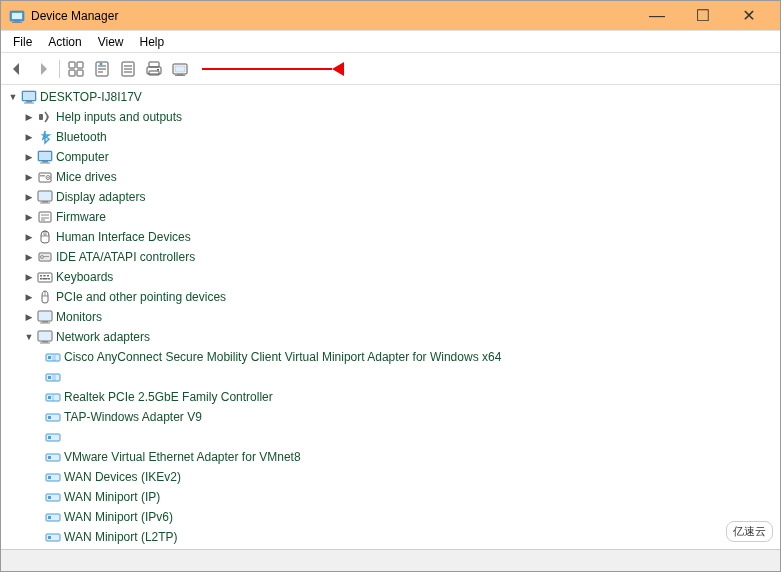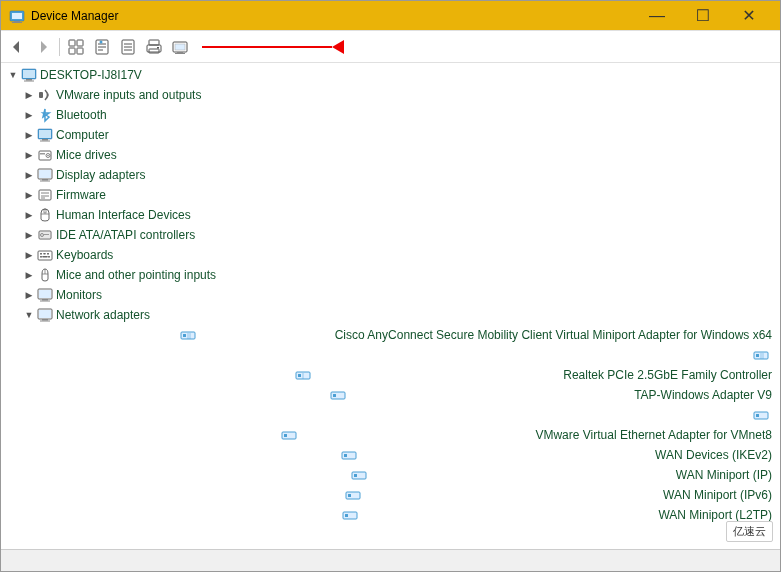--- a/index.html
+++ b/index.html
@@ -16,21 +16,21 @@
     .window {
       width: 781px;
       height: 572px;
       border: 1px solid #999;
       display: flex;
       flex-direction: column;
       background: #fff;
     }
 
     .title-bar {
-      background: #eab308;
+      background: #fdba74;
       height: 30px;
       display: flex;
       align-items: center;
       padding: 0 8px;
       border-bottom: 1px solid #e0e0e0;
       user-select: none;
     }
 
     .title-bar-icon {
       width: 16px;
@@ -157,21 +157,21 @@
     }
 
     .tree-label {
       font-size: 12px;
       color: #14532d;
     }
 
     
     .indent-0 { padding-left: 4px; }
     .indent-1 { padding-left: 20px; }
-    .indent-2 { padding-left: 28px; justify-content: space-between; }
+    .indent-2 { padding-left: 28px; }
 
     
     .status-bar {
       height: 22px;
       background: #f0f0f0;
       border-top: 1px solid #ccc;
       display: flex;
       align-items: center;
       padding: 0 8px;
     }
@@ -184,21 +184,21 @@
     
     .watermark {
       position: absolute;
       bottom: 30px;
       right: 8px;
       background: rgba(255,255,255,0.85);
       border: 1px solid #ccc;
       padding: 2px 6px;
       font-size: 11px;
       color: #333;
-      border-radius: 2px;
+      border-radius: 8px;
     }
 
     
     svg { display: block; }
 
     
     .arrow-annotation {
       position: relative;
       display: flex;
       align-items: center;
@@ -235,20 +235,26 @@
       </svg>
     </div>
     <span class="title-bar-text">Device Manager</span>
     <div class="title-bar-controls">
       <button class="title-bar-btn">—</button>
       <button class="title-bar-btn">☐</button>
       <button class="title-bar-btn close">✕</button>
     </div>
   </div>
 
+  <div class="menu-bar">
+    <div class="menu-item">File</div>
+    <div class="menu-item">Action</div>
+    <div class="menu-item">View</div>
+    <div class="menu-item">Help</div>
+  </div>
 
   <div class="toolbar">
 
     <button class="toolbar-btn" title="Back">
       <svg width="16" height="16" viewBox="0 0 16 16">
           <polygon points="10,2 4,8 10,14" fill="#666"></polygon>
         </svg>
     </button>
 
     <button class="toolbar-btn" title="Forward">
@@ -328,21 +334,21 @@
 
       <div class="tree-item indent-1">
         <div class="tree-expander">▶</div>
         <div class="tree-icon">
           <svg width="16" height="16" viewBox="0 0 16 16">
             <rect x="2" y="5" width="4" height="6" rx="1" fill="#666"></rect>
             <path d="M8 3 Q13 8 8 13" fill="none" stroke="#666" stroke-width="1.5"></path>
             <path d="M9.5 5 Q13 8 9.5 11" fill="none" stroke="#666" stroke-width="1"></path>
           </svg>
         </div>
-        <span class="tree-label">VMware inputs and outputs</span>
+        <span class="tree-label">Help inputs and outputs</span>
       </div>
 
       <div class="tree-item indent-1">
         <div class="tree-expander">▶</div>
         <div class="tree-icon">
           <svg width="16" height="16" viewBox="0 0 16 16">
             <path d="M8 2 L8 14 L12 10 L6 6 L12 6 L6 10 Z" fill="none" stroke="#4a9fd4" stroke-width="1.5"></path>
           </svg>
         </div>
         <span class="tree-label">Bluetooth</span>
@@ -443,21 +449,21 @@
 
       <div class="tree-item indent-1">
         <div class="tree-expander">▶</div>
         <div class="tree-icon">
           <svg width="16" height="16" viewBox="0 0 16 16">
             <path d="M5 7 Q5 2 8 2 Q11 2 11 7 L11 12 Q11 14 8 14 Q5 14 5 12 Z" fill="none" stroke="#666" stroke-width="1"></path>
             <line x1="5" y1="7" x2="11" y2="7" stroke="#666" stroke-width="0.7"></line>
             <line x1="8" y1="2" x2="8" y2="7" stroke="#666" stroke-width="0.7"></line>
           </svg>
         </div>
-        <span class="tree-label">Mice and other pointing inputs</span>
+        <span class="tree-label">PCIe and other pointing devices</span>
       </div>
 
       <div class="tree-item indent-1">
         <div class="tree-expander">▶</div>
         <div class="tree-icon">
           <svg width="16" height="16" viewBox="0 0 16 16">
             <rect x="1" y="2" width="14" height="10" rx="1" fill="none" stroke="#666" stroke-width="1"></rect>
             <rect x="2" y="3" width="12" height="8" fill="#ddeeff"></rect>
             <rect x="5" y="12" width="6" height="1.5" fill="#888"></rect>
             <rect x="3" y="13.5" width="10" height="1" fill="#888"></rect>

